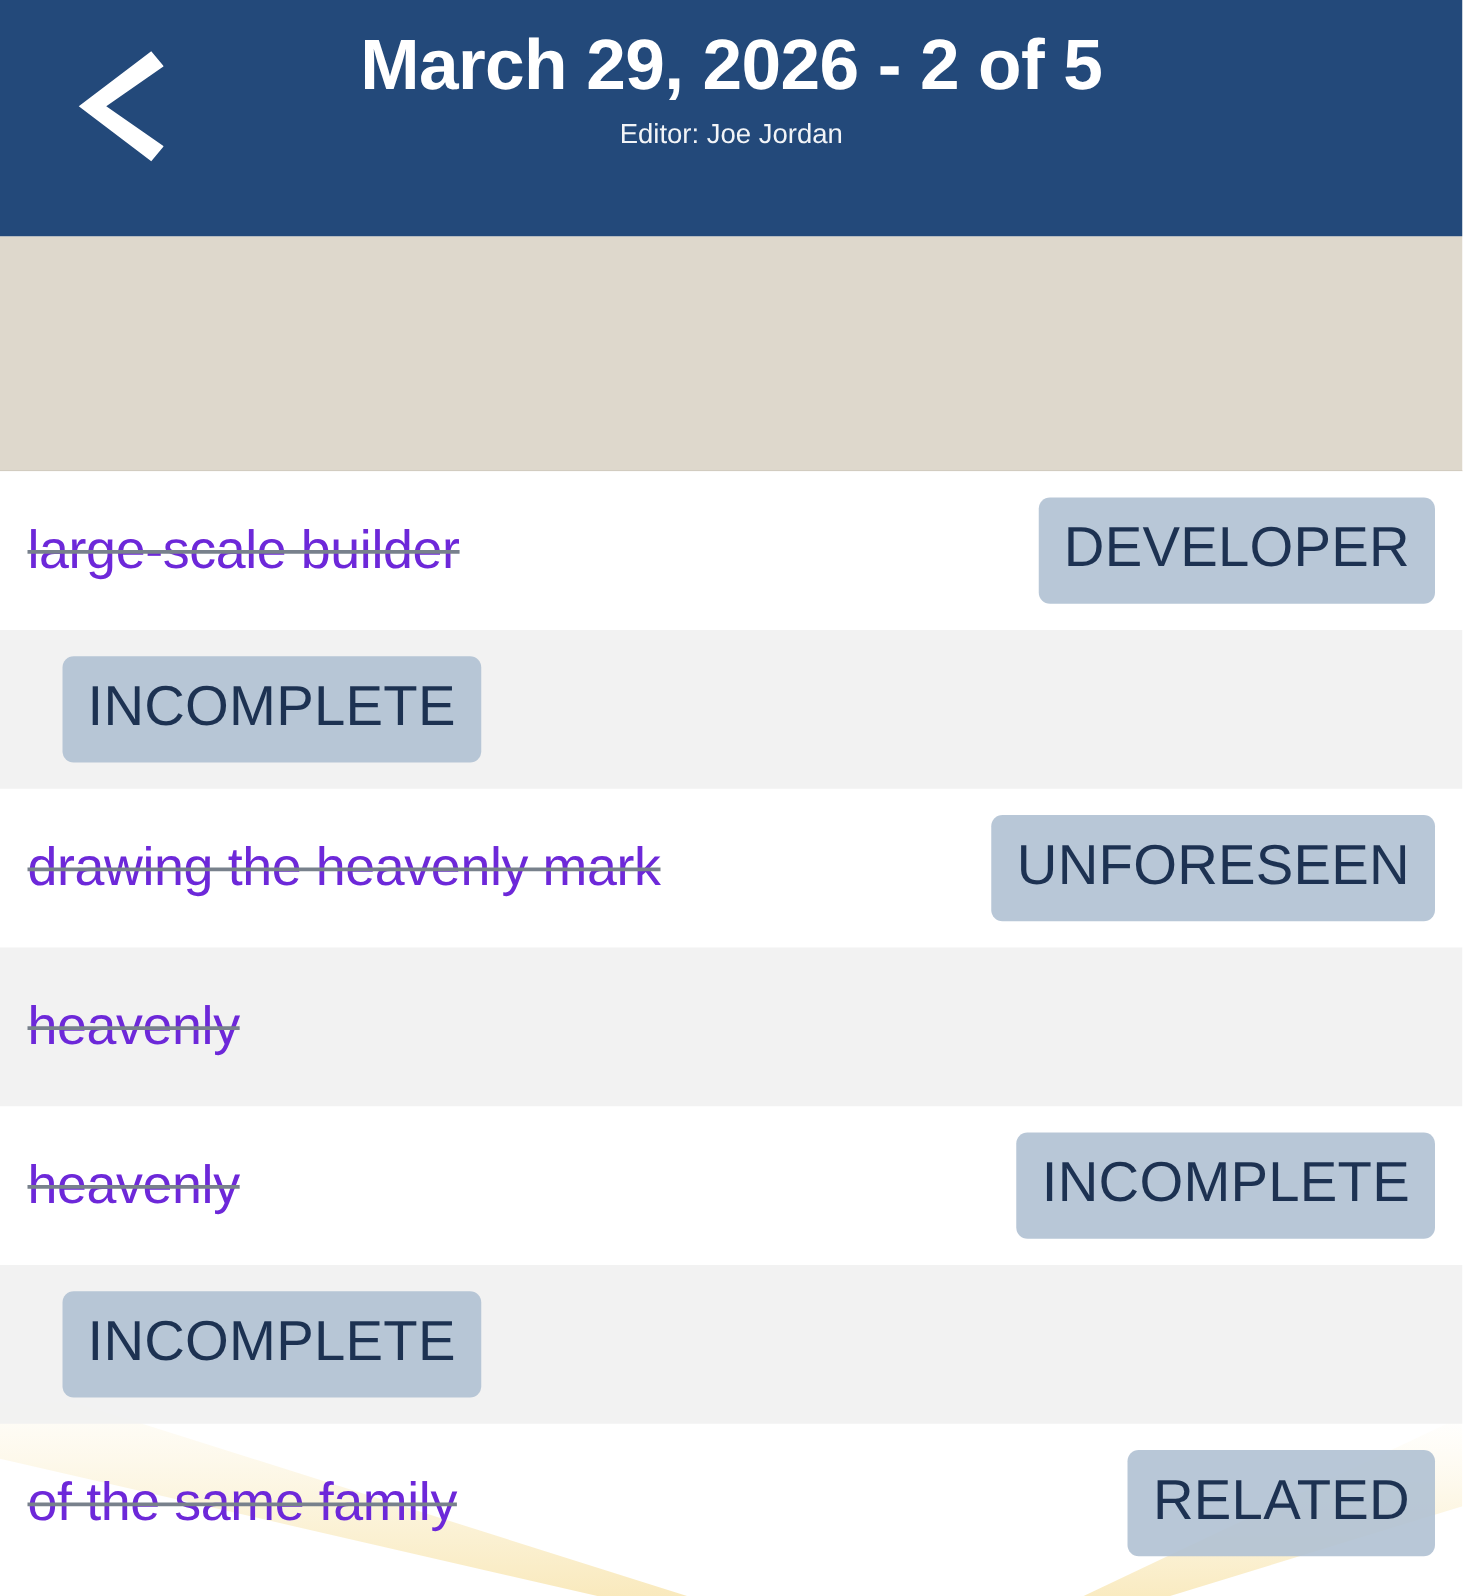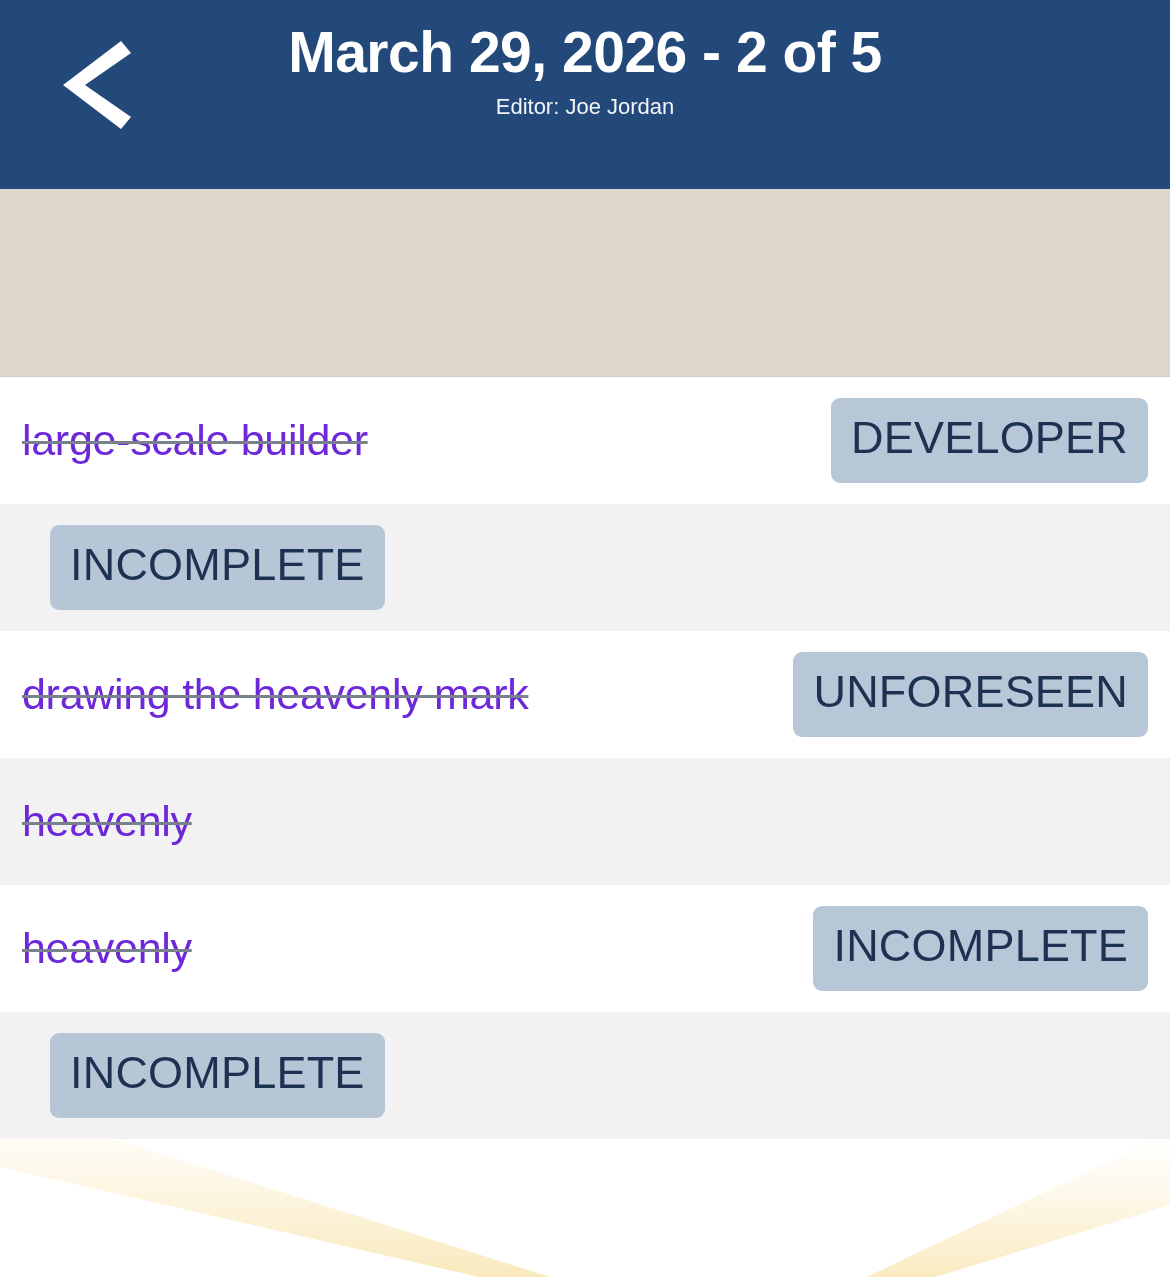--- a/index.html
+++ b/index.html
@@ -198,15 +198,19 @@
 
     <div class="clue-row">
       <span class="clue-text">heavenly</span>
       <span class="answer-chip">INCOMPLETE</span>
     </div>
 
     <div class="clue-row alt">
       <span class="answer-chip">INCOMPLETE</span>
     </div>
 
+    <div class="clue-row">
+      <span class="clue-text">of the same family</span>
+      <span class="answer-chip">RELATED</span>
+    </div>
 
   </div>
 </div>
 
 </body></html>

